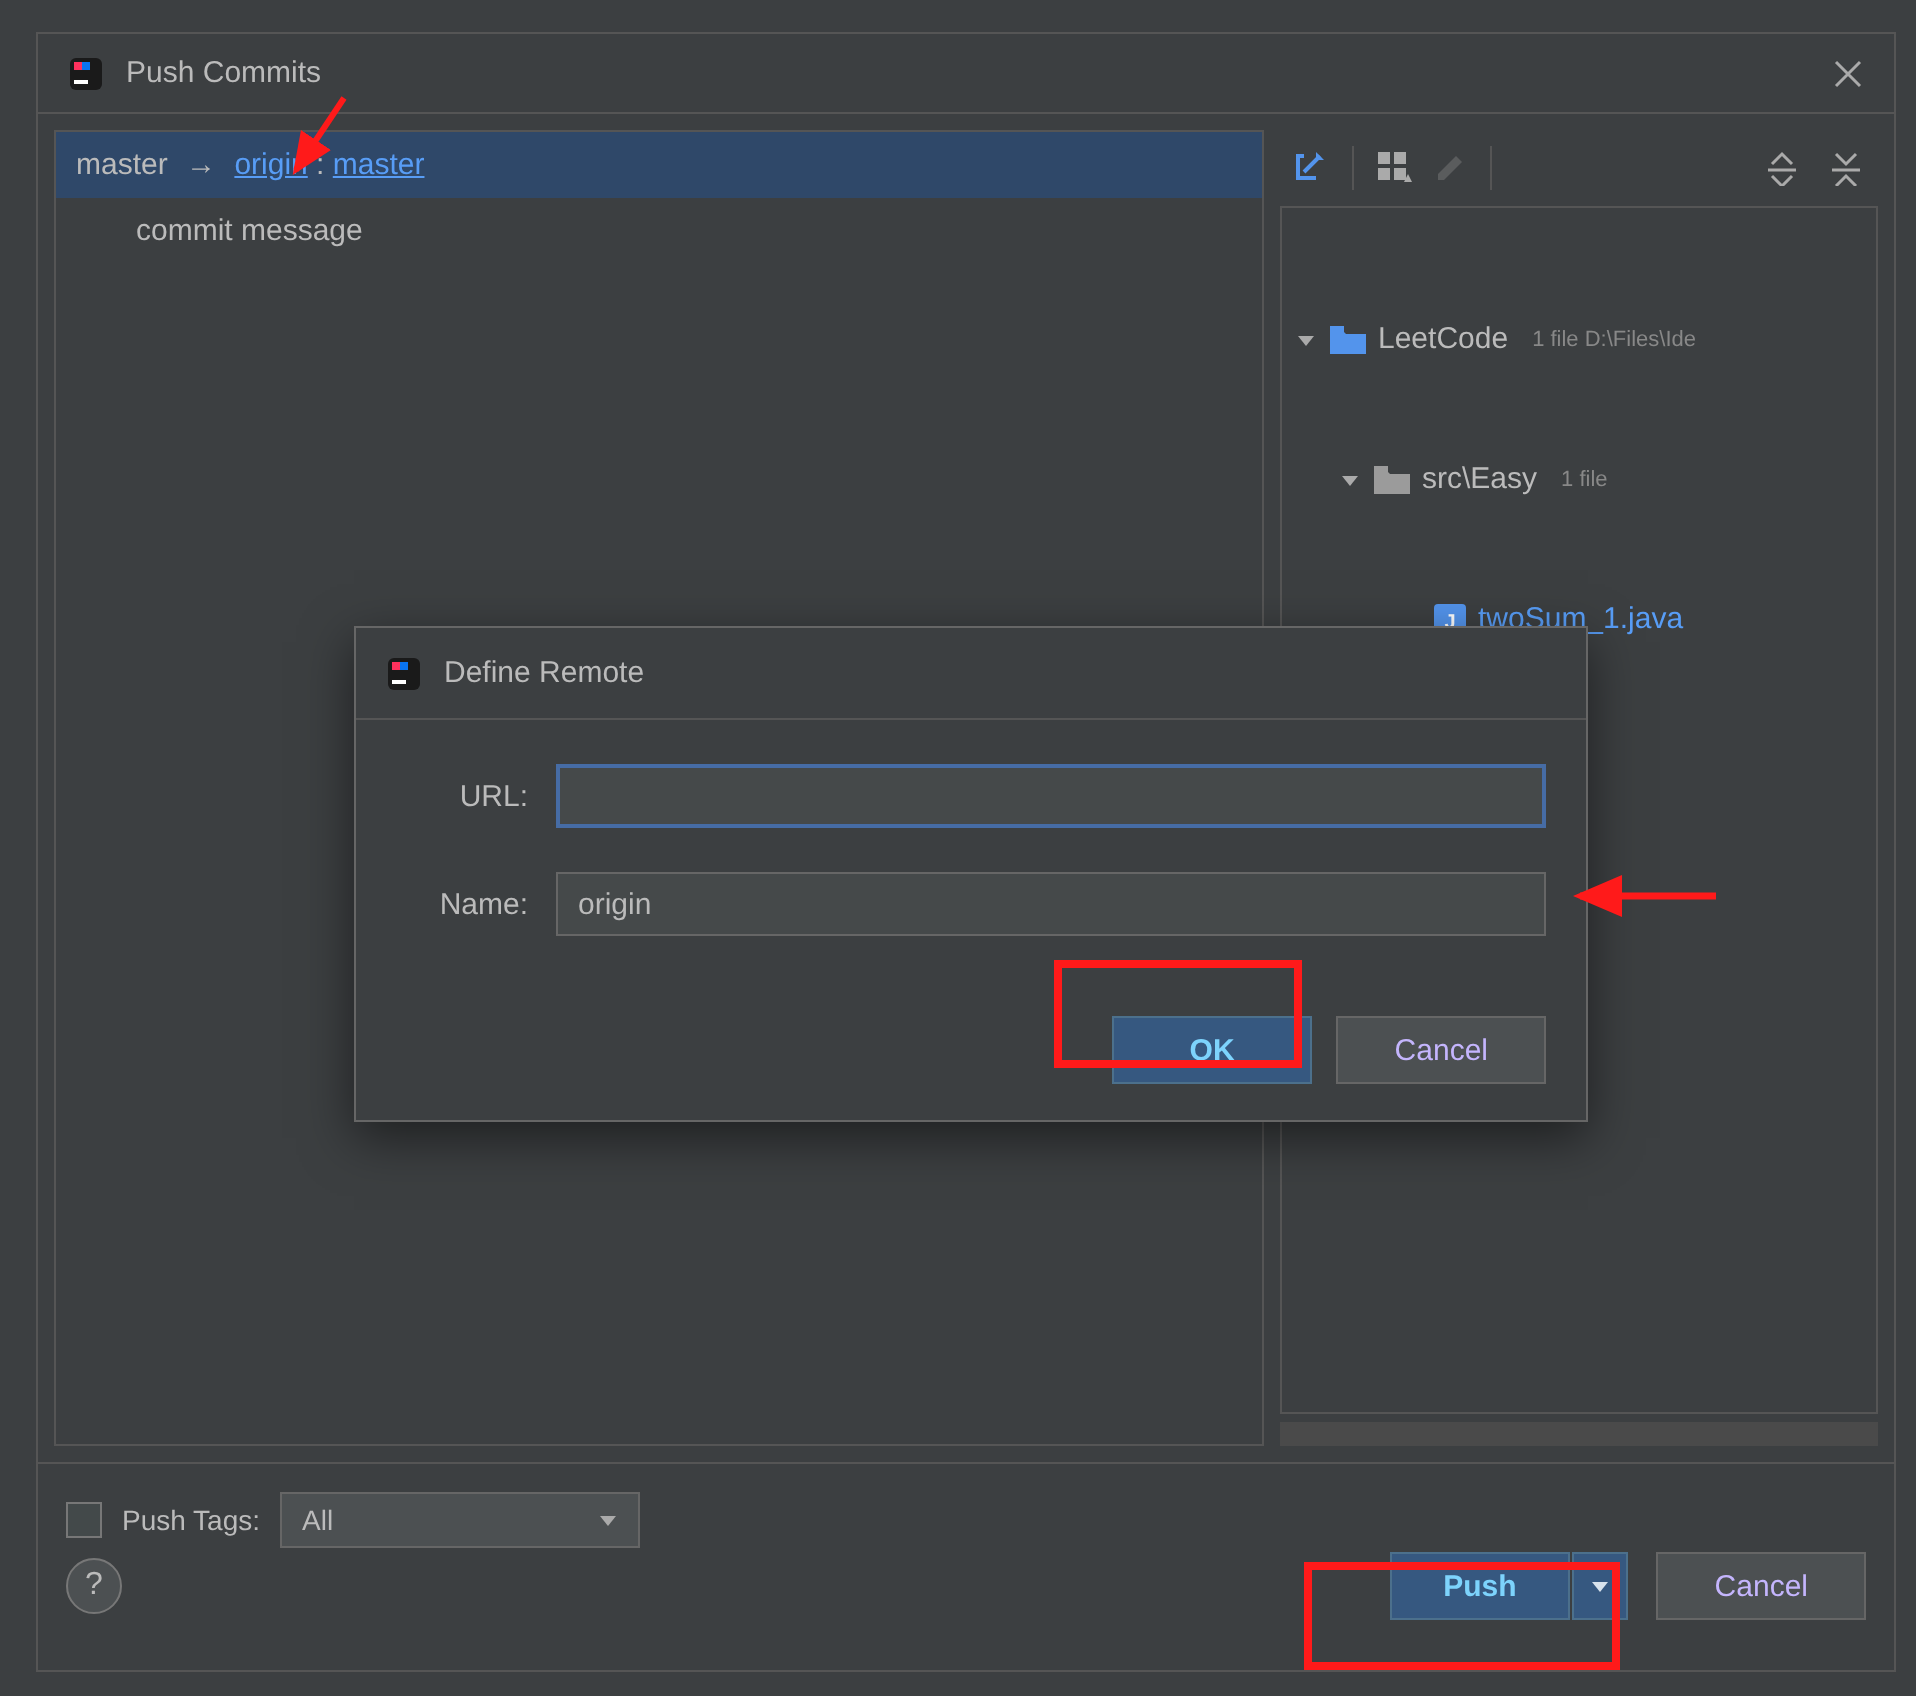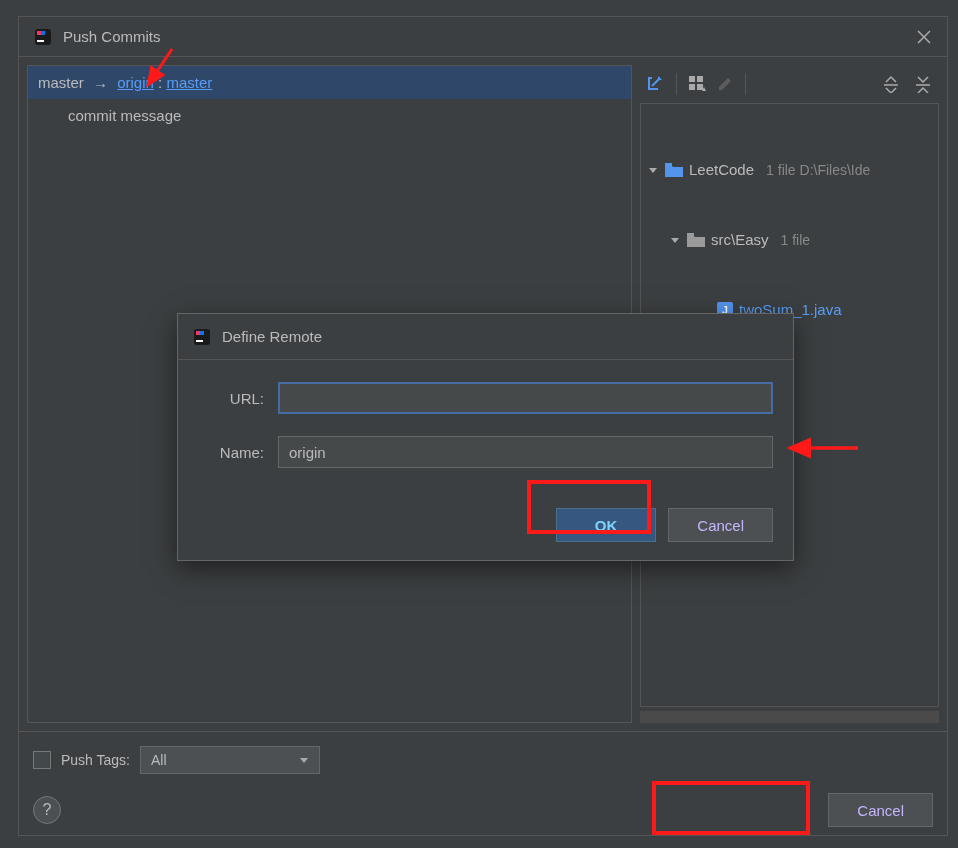--- a/index.html
+++ b/index.html
@@ -119,37 +119,37 @@
     }
     .tree-node .chevron {
       width: 12px; height: 12px;
       fill: #aaa;
     }
     .tree-indent-1 { padding-left: 24px; }
     .tree-indent-2 { padding-left: 72px; }
     .tree-folder-project { color: #bbb; }
     .tree-folder { color: #bbb; }
     .tree-file { color: #589df6; }
-    .tree-meta { color: #888; margin-left: 6px; font-size: 14px; }
+    .tree-meta { color: #888; margin-left: 6px; font-size: 11px; }
     .folder-icon { width: 18px; height: 14px; }
     .java-icon { width: 16px; height: 16px; }
     
     .scrollbar-right {
       height: 12px;
       background: #4a4a4a;
       margin-top: 4px;
     }
     
     .bottom-bar {
       height: 104px;
       padding: 14px 14px;
       border-top: 1px solid #555;
       display: flex;
       flex-direction: column;
-      gap: 19px;
+      gap: 2px;
     }
     .push-tags-row {
       display: flex; align-items: center; gap: 10px;
     }
     .checkbox {
       width: 18px; height: 18px;
       border: 1px solid #777;
       background: #43494a;
     }
     .combo {
@@ -386,20 +386,28 @@
       <div class="combo">
         <span>All</span>
         <svg class="caret caret-down" viewBox="0 0 10 10">
             <path d="M1 3 L9 3 L5 8 Z"></path>
           </svg>
       </div>
     </div>
     <div class="actions-row">
       <span class="help-btn">?</span>
       <span class="spacer"></span>
+      <div class="btn-split">
+        <span class="btn btn-primary main">Push</span>
+        <span class="caret-part">
+          <svg class="caret-down" viewBox="0 0 10 10">
+              <path d="M1 3 L9 3 L5 8 Z" fill="#d8e2ec"></path>
+            </svg>
+        </span>
+      </div>
       <span style="width:14px"></span>
       <span class="btn">Cancel</span>
     </div>
   </div>
 
 </div>
 
 <div class="sub-dialog">
   <div class="sub-titlebar">
     <span class="idea-icon">

